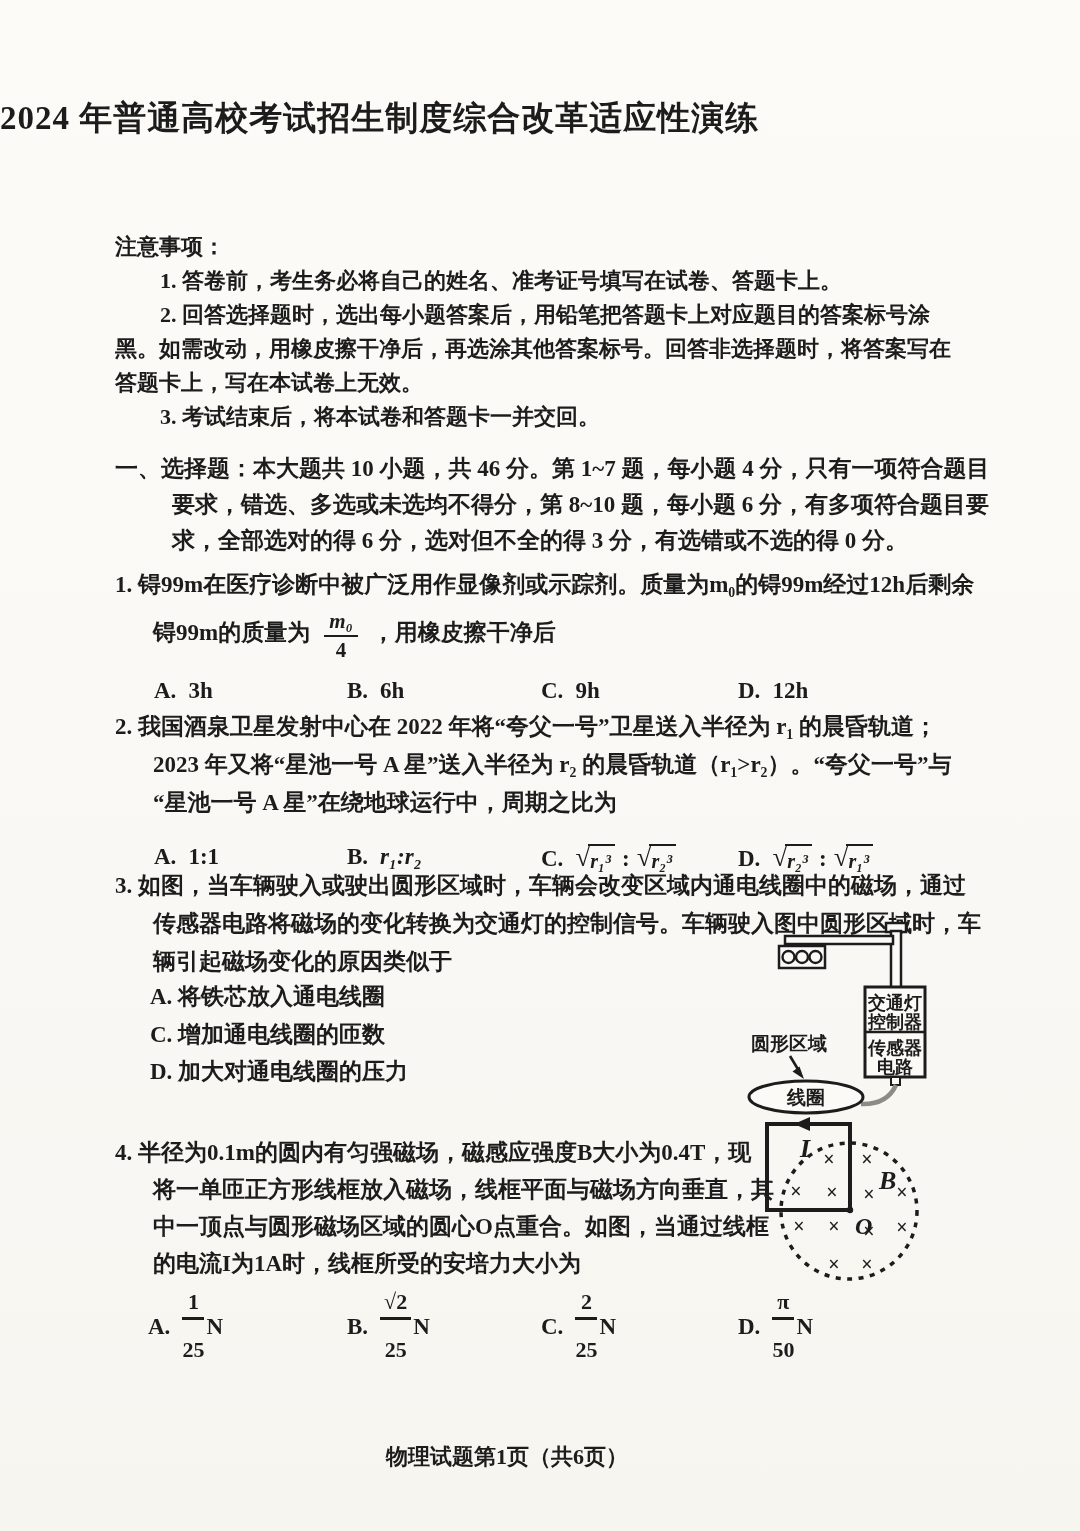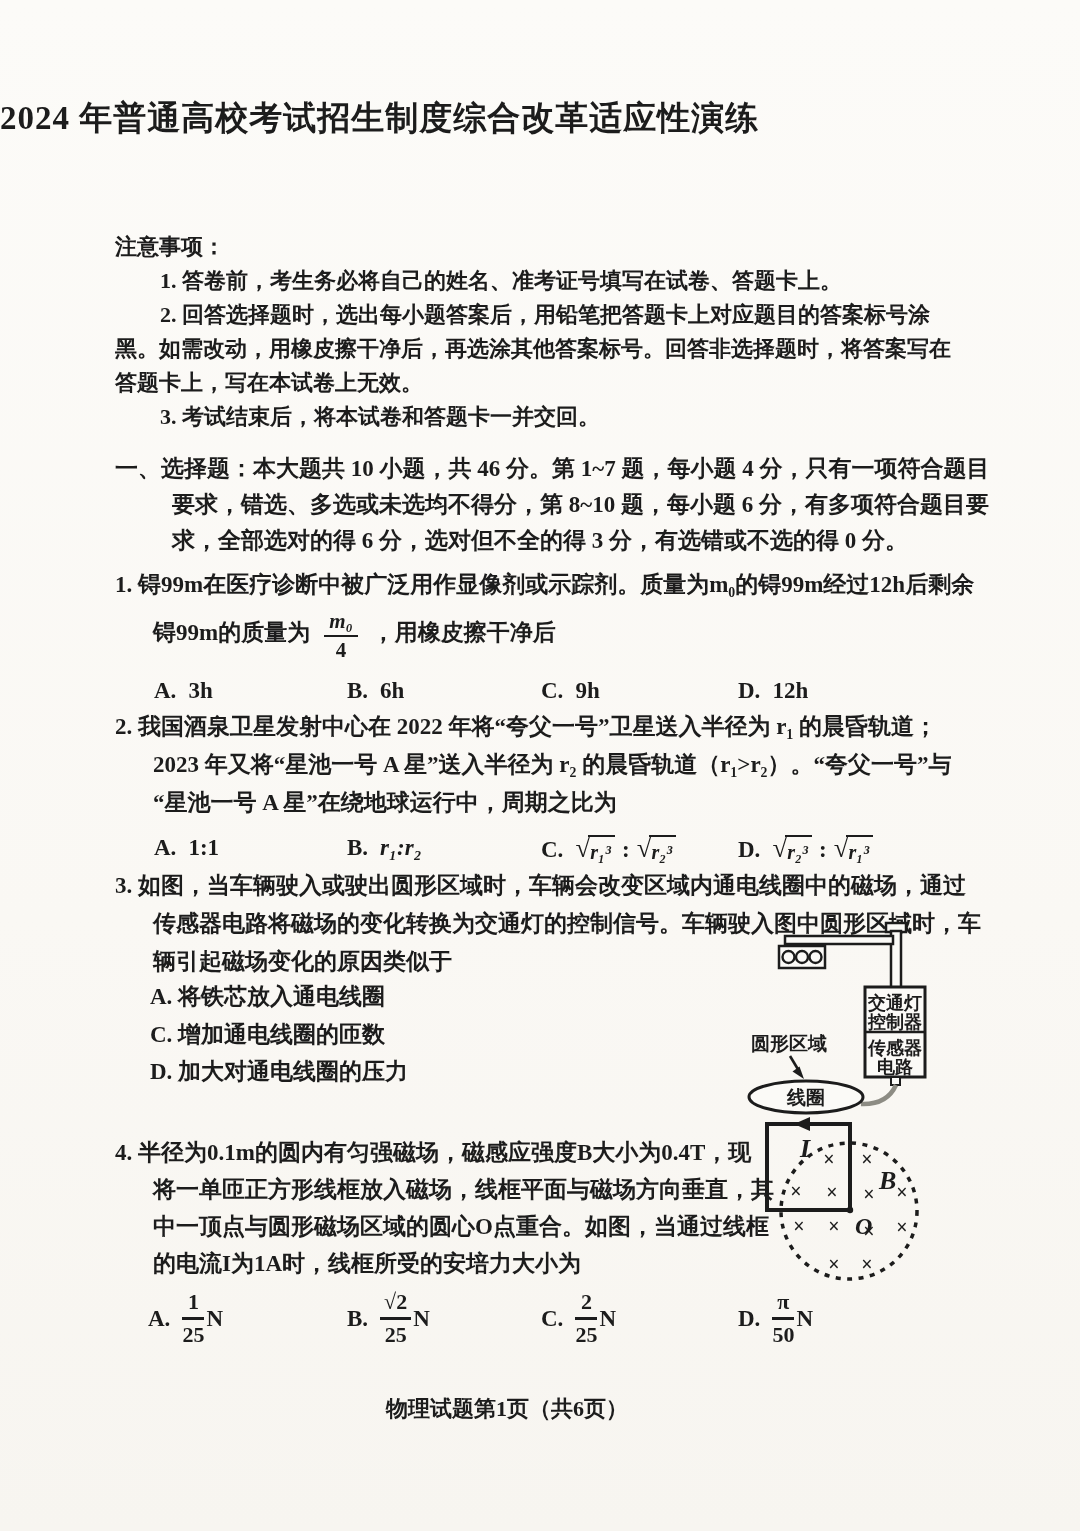--- a/index.html
+++ b/index.html
@@ -22,21 +22,21 @@
   
   .q{font-size:23px;}
   #q1{top:566px;line-height:38px;}
   #q2{top:708px;line-height:38px;}
   #q3{top:867px;line-height:38px;}
   #q4{top:1134px;line-height:37px;width:660px;}
   .q .c{padding-left:38px;}
   .tall{line-height:58px;}
   
   .optrow{position:relative;height:40px;margin-top:10px;}
-  .optrow2{position:relative;height:48px;margin-top:7px;}
+  .optrow2{position:relative;height:48px;margin-top:16px;}
   .optrow4{position:relative;height:58px;margin-top:8px;width:880px;}
   .opt{position:absolute;top:0;white-space:nowrap;}
   .oA{left:39px}.oB{left:232px}.oC{left:426px}.oD{left:623px}
   .olabel{margin-right:12px;}
   .q3opts .line{padding-left:35px;line-height:37.5px;}
   .q3opts{margin-top:-3px;}
   
   .ifrac{display:inline-block;vertical-align:-17px;text-align:center;
     line-height:1.1;font-size:21px;margin:0 14px;}
   .ifrac .fn{display:block;border-bottom:2.5px solid #1c1c1c;padding:0 5px 2px;}
@@ -46,29 +46,29 @@
   .sqrt{display:inline-flex;align-items:flex-start;vertical-align:middle;}
   .sqrt .sg{font-size:27px;line-height:1;margin-right:-2px;font-weight:bold;}
   .sqrt .rad{border-top:2.5px solid #1c1c1c;padding:3px 4px 0 2px;
     font-size:20px;line-height:1.2;font-style:italic;}
   .ratio{margin:0 7px;vertical-align:middle;}
   .abc{vertical-align:middle;}
   
   .ofrac{display:inline-block;text-align:center;font-size:22px;line-height:1.1;
     vertical-align:middle;margin-right:2px;}
   .ofrac .fn{display:block;border-bottom:3px solid #1c1c1c;padding:0 4px 3px;}
-  .ofrac .fd{display:block;padding-top:3px;}
+  .ofrac .fd{display:block;padding-top:18px;}
   .unit{vertical-align:middle;font-size:23px;}
   
   .fig{position:absolute;}
   #fig3{left:733px;top:920px;width:252px;height:220px;}
   #fig4{left:752px;top:1112px;width:186px;height:186px;}
   svg text{font-family:"Liberation Serif","DejaVu Serif",serif;font-weight:bold;fill:#1c1c1c;}
   svg .it{font-style:italic;}
-  .footer{position:absolute;top:1394px;left:0;width:1014px;text-align:center;font-size:22px;}
+  .footer{position:absolute;top:1442px;left:0;width:1014px;text-align:center;font-size:22px;}
 </style>
 </head>
 <body>
 
 <div class="page">
 
   <div class="title">2024 年普通高校考试招生制度综合改革适应性演练</div>
 
   <div class="block notice">
     <div class="line">注意事项：</div>

